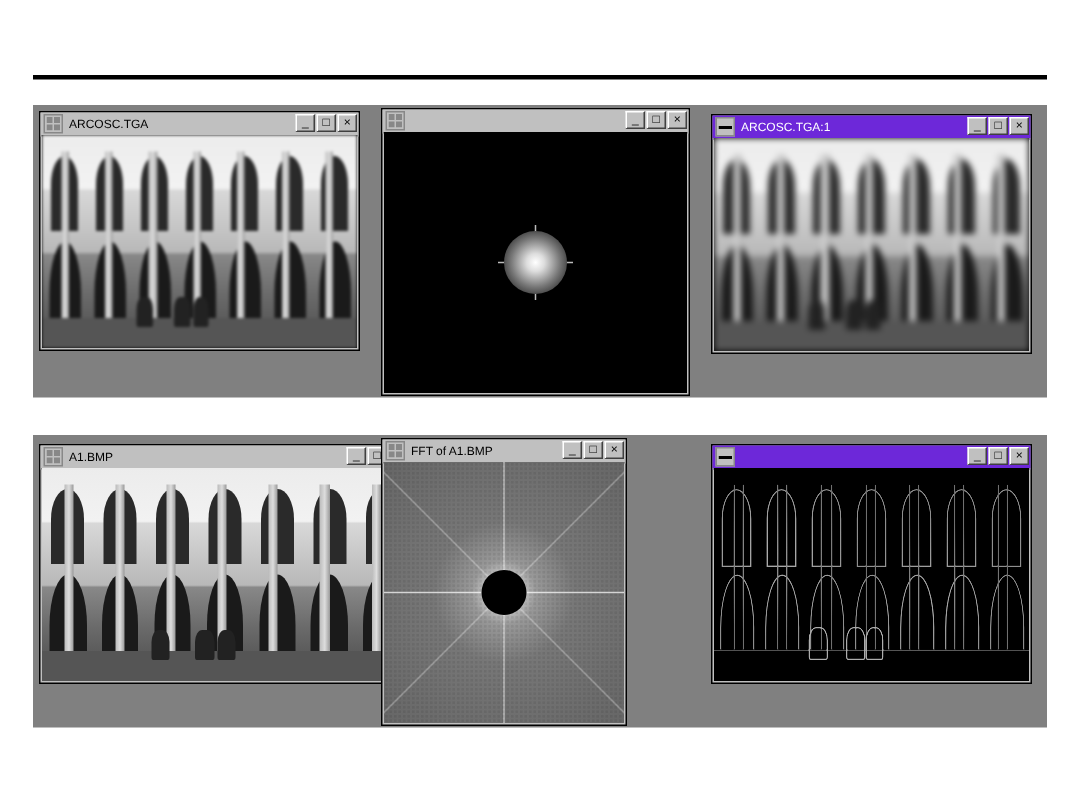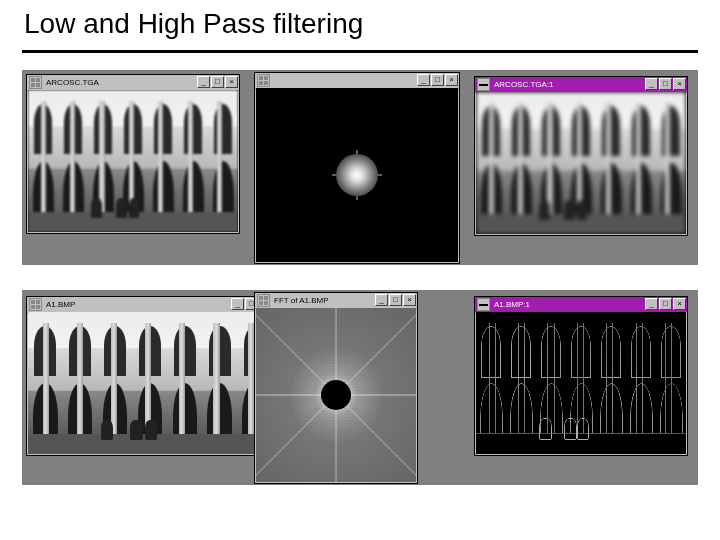--- a/index.html
+++ b/index.html
@@ -4,21 +4,21 @@
 <style>
   html,body{margin:0;padding:0;width:720px;height:540px;background:#fff;font-family:Arial,Helvetica,sans-serif;overflow:hidden}
   .slide{position:relative;width:720px;height:540px}
   .title{position:absolute;left:24px;top:8px;font-size:28px;color:#000}
   .hr{position:absolute;left:22px;top:50px;width:676px;height:3px;background:#000}
   .panel{position:absolute;background:#808080}
   .p1{left:22px;top:70px;width:676px;height:195px}
   .p2{left:22px;top:290px;width:676px;height:195px}
   .win{position:absolute;background:#c0c0c0;border:1px solid #000;box-sizing:border-box}
   .tb{height:15px;background:#c0c0c0;display:flex;align-items:center;font-size:8px;color:#000;border-bottom:1px solid #888;position:relative}
-  .tb.blue{background:#a21caf;color:#fff}
+  .tb.blue{background:#6d28d9;color:#fff}
   .sys{width:13px;height:13px;border:1px solid #888;margin:0 2px;display:flex;align-items:center;justify-content:center;font-size:7px;background:#c0c0c0;color:#000;box-sizing:border-box}
   .sys svg{width:9px;height:9px}
   .ttxt{flex:1;padding-left:2px;white-space:nowrap;overflow:hidden}
   .btns{display:flex;position:absolute;right:1px;top:1px}
   .tbtn{width:13px;height:12px;background:#c0c0c0;border:1px solid #fff;border-right-color:#404040;border-bottom-color:#404040;font-size:8px;line-height:10px;text-align:center;color:#000;box-sizing:border-box;margin-left:1px}
   .content{position:absolute;left:1px;top:15px;right:1px;bottom:1px;overflow:hidden;background:#000}
   
   .arches{position:relative;width:100%;height:100%;background:linear-gradient(to bottom,#ececec 0%,#f2f2f2 25%,#d8d8d8 26%,#b8b8b8 55%,#888 56%,#6a6a6a 75%,#4a4a4a 100%)}
   .arches.blur{filter:blur(1.2px)}
   .arches.edge{background:#000;filter:contrast(180%)}
@@ -48,21 +48,20 @@
      linear-gradient(90deg,transparent 49.5%,rgba(255,255,255,.7) 50%,transparent 50.5%),
      linear-gradient(45deg,transparent 49.6%,rgba(255,255,255,.35) 50%,transparent 50.4%),
      linear-gradient(-45deg,transparent 49.6%,rgba(255,255,255,.35) 50%,transparent 50.4%)}
   .fft.high::after{content:"";position:absolute;inset:0;background-image:radial-gradient(rgba(0,0,0,.15) 1px,transparent 1px);background-size:3px 3px;opacity:.5}
   .fft.high .disc{width:30px;height:30px;background:#000}
 </style>
 </head>
 <body>
 <div class="slide">
 
-<div class="title">Low and High Pass filtering</div>
 <div class="hr"></div>
 
 <div class="panel p1">
 
   <div class="win" style="left:4px;top:4px;width:214px;height:160px">
     <div class="tb">
       <span class="sys">
             <svg viewBox="0 0 9 9">
               <rect x="0" y="0" width="4" height="4" fill="#888"></rect>
               <rect x="5" y="0" width="4" height="4" fill="#888"></rect>
@@ -265,21 +264,20 @@
     </div>
   </div>
 
   <div class="win" style="left:452px;top:6px;width:214px;height:160px">
     <div class="tb blue">
       <span class="sys">
             <svg viewBox="0 0 9 9">
               <rect x="0" y="4" width="9" height="2" fill="#000"></rect>
             </svg>
           </span>
-      <span class="ttxt">A1.BMP:1</span>
       <span class="btns">
         <span class="tbtn">_</span>
         <span class="tbtn">□</span>
         <span class="tbtn">×</span>
       </span>
     </div>
     <div class="content">
       <div class="arches edge">
         <div class="arcrow top">
               <div class="arch"></div>

